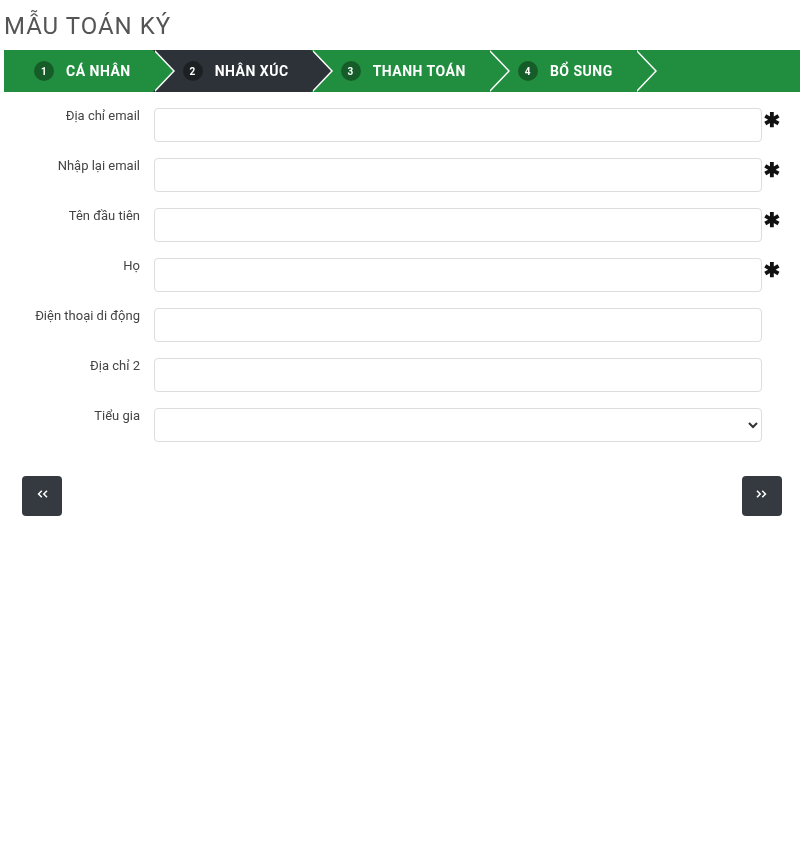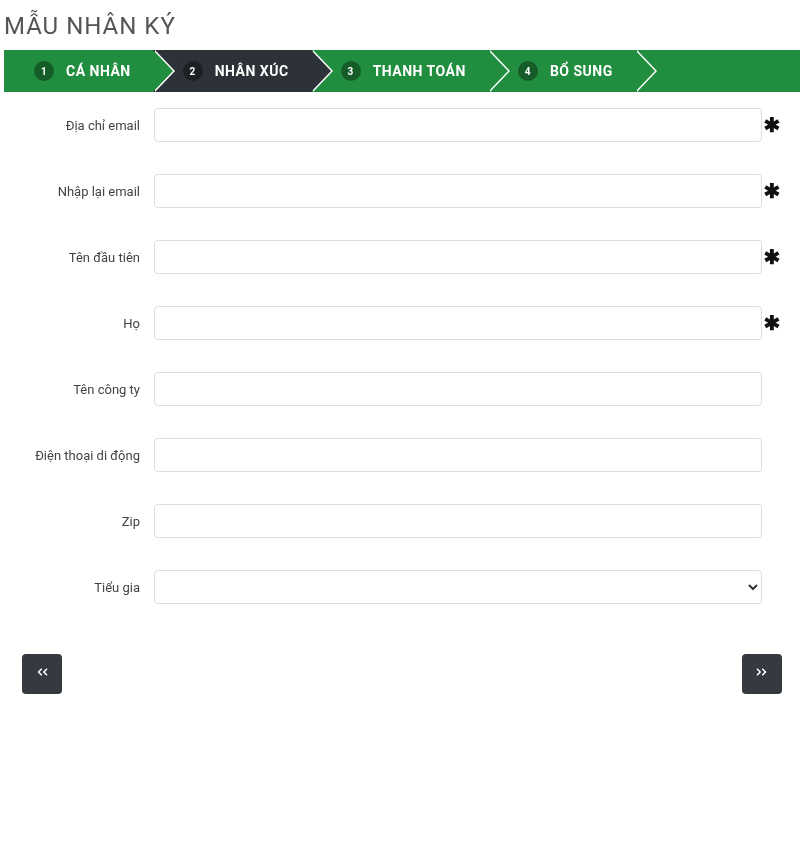--- a/index.html
+++ b/index.html
@@ -77,22 +77,22 @@
       flex: 1 1 auto;
       background: #218e3f;
       position: relative;
     }
 
     .form {
       padding: 4px 18px 12px 10px;
     }
     .form-row {
       display: flex;
-      align-items: center;
-      margin-bottom: 32px;
+      align-items: flex-start;
+      margin-bottom: 16px;
     }
     .form-row .label {
       width: 140px;
       text-align: right;
       padding-right: 14px;
       font-size: 13px;
       color: #444;
     }
     .form-row .control {
       flex: 1;
@@ -131,21 +131,21 @@
       color: #fff;
       border-radius: 4px;
       cursor: pointer;
       font-size: 18px;
     }
     .nav-btn svg { width: 18px; height: 18px; fill: #fff; }
   </style>
 </head>
 <body>
 
-<h2 class="page-title">MẪU NHÂN KÝ</h2>
+<h2 class="page-title">MẪU TOÁN KÝ</h2>
 
 <div class="steps">
   <div class="step green">
     <span class="num">1</span>
     <span>CÁ NHÂN</span>
     <span class="arrow-border"></span>
       <span class="arrow"></span>
   </div>
   <div class="step dark">
     <span class="num">2</span>
@@ -187,43 +187,38 @@
     <div class="control"><input type="text" value="" style=""></div>
     <div class="req">✱</div>
   </div>
 
   <div class="form-row">
     <div class="label">Họ</div>
     <div class="control"><input type="text" value="" style=""></div>
     <div class="req">✱</div>
   </div>
 
-  <div class="form-row">
-    <div class="label">Tên công ty</div>
+
+
+  <div class="form-row">
+    <div class="label">Điện thoại di động</div>
     <div class="control"><input type="text" value="" style=""></div>
     <div class="req"></div>
   </div>
 
 
-  <div class="form-row">
-    <div class="label">Điện thoại di động</div>
+
+
+  <div class="form-row">
+    <div class="label">Địa chỉ 2</div>
     <div class="control"><input type="text" value="" style=""></div>
     <div class="req"></div>
   </div>
 
 
-
-
-
-
-  <div class="form-row">
-    <div class="label">Zip</div>
-    <div class="control"><input type="text" value="" style=""></div>
-    <div class="req"></div>
-  </div>
 
   <div class="form-row">
     <div class="label">Tiểu gia</div>
     <div class="control"><select><option></option></select></div>
     <div class="req"></div>
   </div>
 
 </div>
 
 <div class="nav-buttons">

